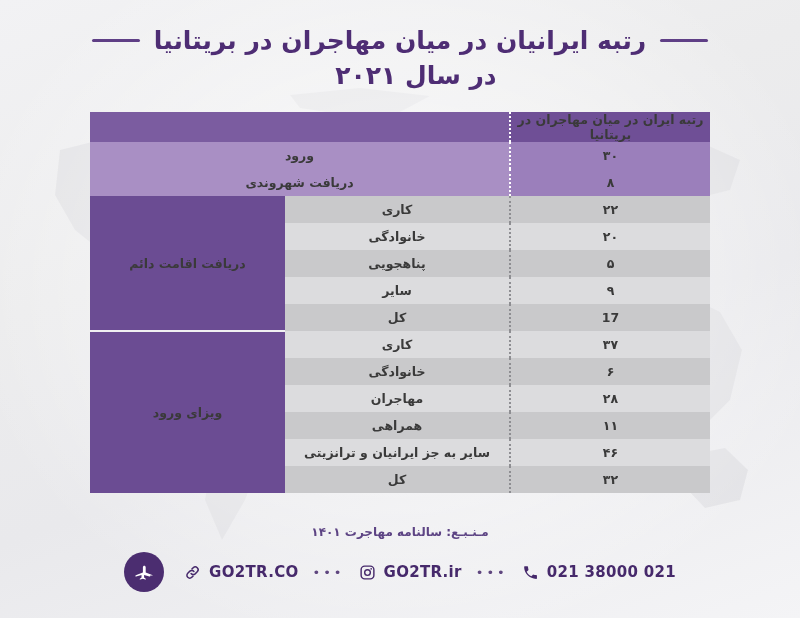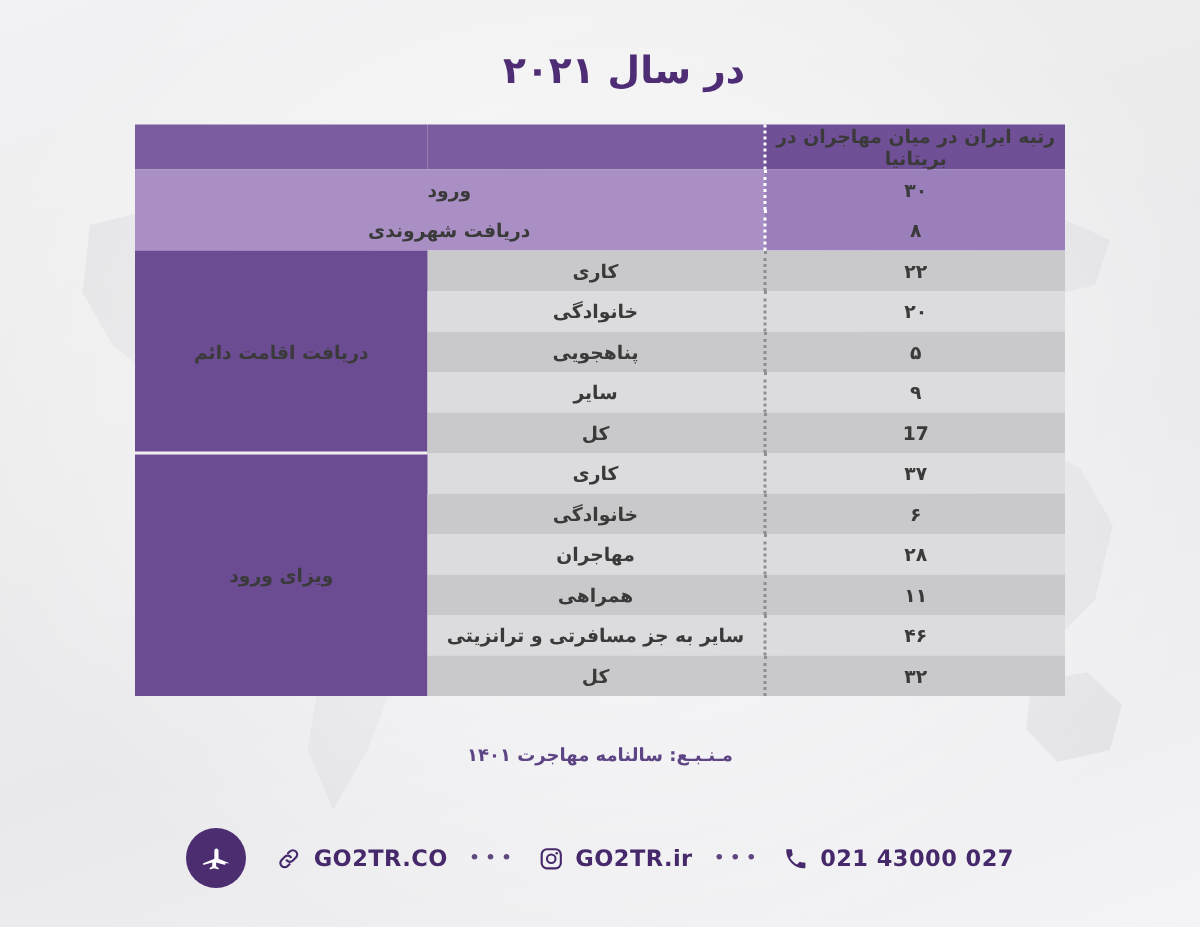--- a/index.html
+++ b/index.html
@@ -205,20 +205,25 @@
         <path d="M470 240 L530 232 L575 248 L600 275 L585 310 L545 325 L505 310 L480 280 Z"></path>
         <path d="M620 300 L680 292 L720 312 L742 350 L730 400 L700 430 L665 420 L640 380 L625 340 Z"></path>
         <path d="M688 455 L725 448 L748 470 L740 500 L705 508 L684 486 Z"></path>
         <path d="M290 95 L360 88 L430 96 L400 112 L340 114 L300 108 Z"></path>
       </g>
     </svg>
   </div>
   <div class="vignette"></div>
 
   <div class="title-wrap">
+    <div class="title-line1">
+      <span class="title-rule"></span>
+      <span class="title-text">رتبه ایرانیان در میان مهاجران در بریتانیا</span>
+      <span class="title-rule"></span>
+    </div>
     <div class="title-line2">در سال ۲۰۲۱</div>
   </div>
 
   <div class="table-area">
     <table class="data">
       <colgroup>
         <col class="c-rank">
           <col class="c-mid">
           <col class="c-group">
       </colgroup>
@@ -274,21 +279,21 @@
         <tr class="row-b">
           <td class="rank">۲۸</td>
           <td class="label">مهاجران</td>
         </tr>
         <tr class="row-a">
           <td class="rank">۱۱</td>
           <td class="label">همراهی</td>
         </tr>
         <tr class="row-b">
           <td class="rank">۴۶</td>
-          <td class="label">سایر  به جز مسافرتی و ترانزیتی</td>
+          <td class="label">سایر  به جز ایرانیان و ترانزیتی</td>
         </tr>
         <tr class="row-a">
           <td class="rank">۳۲</td>
           <td class="label">کل</td>
         </tr>
 
       </tbody>
     </table>
 
     <div class="source">مـنـبـع: سالنامه مهاجرت ۱۴۰۱</div>
@@ -326,18 +331,18 @@
     </div>
 
     <span class="fdots">•••</span>
 
     <div class="fitem">
       <span class="ficon">
         <svg viewBox="0 0 24 24" fill="currentColor" xmlns="http://www.w3.org/2000/svg">
           <path d="M6.6 10.8c1.4 2.8 3.8 5.1 6.6 6.6l2.2-2.2c.3-.3.7-.4 1-.2 1.2.4 2.4.6 3.7.6.6 0 1 .4 1 1V20c0 .6-.4 1-1 1C10.6 21 3 13.4 3 4c0-.6.4-1 1-1h3.5c.6 0 1 .4 1 1 0 1.3.2 2.5.6 3.7.1.3 0 .7-.2 1l-2.3 2.1z"></path>
         </svg>
       </span>
-      <span>021 43000 027</span>
+      <span>021 38000 021</span>
     </div>
 
   </div>
 
 </div>
 
 </body></html>

